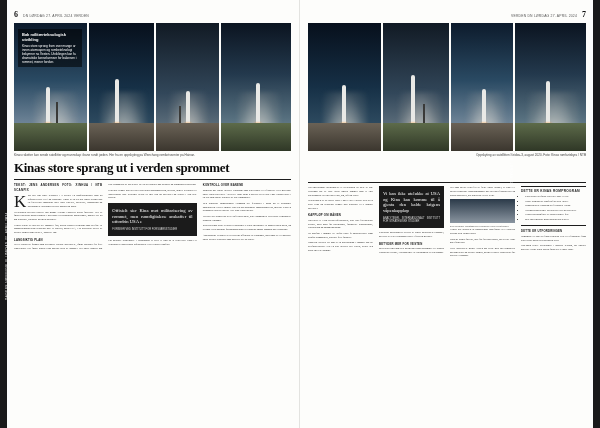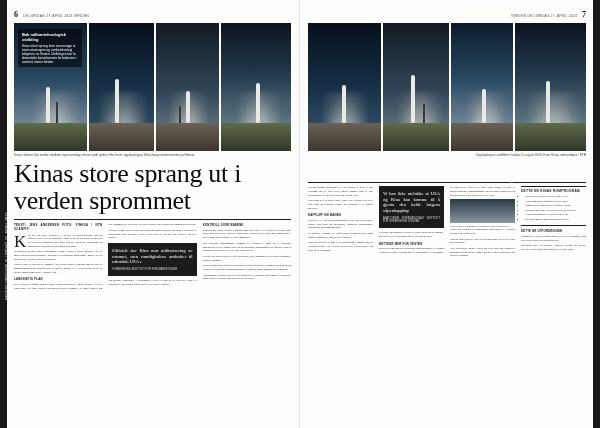--- a/index.html
+++ b/index.html
@@ -186,23 +186,23 @@
   }
   .teaser p {
     margin: 0;
     font-size: 3.1px;
     line-height: 1.3;
     font-family: "Liberation Sans", sans-serif;
   }
 
   
   .headline {
-    font-size: 26px;
+    font-size: 13px;
     line-height: 1.02;
-    font-weight: normal;
+    font-weight: bold;
     margin: 4px 0 5px 0;
     color: #0c0c0c;
     letter-spacing: -0.3px;
     font-family: "Liberation Serif", serif;
   }
   .rule-top {
     border-top: 1px solid #1d1d1d;
     margin: 2px 0 3px 0;
   }
 

